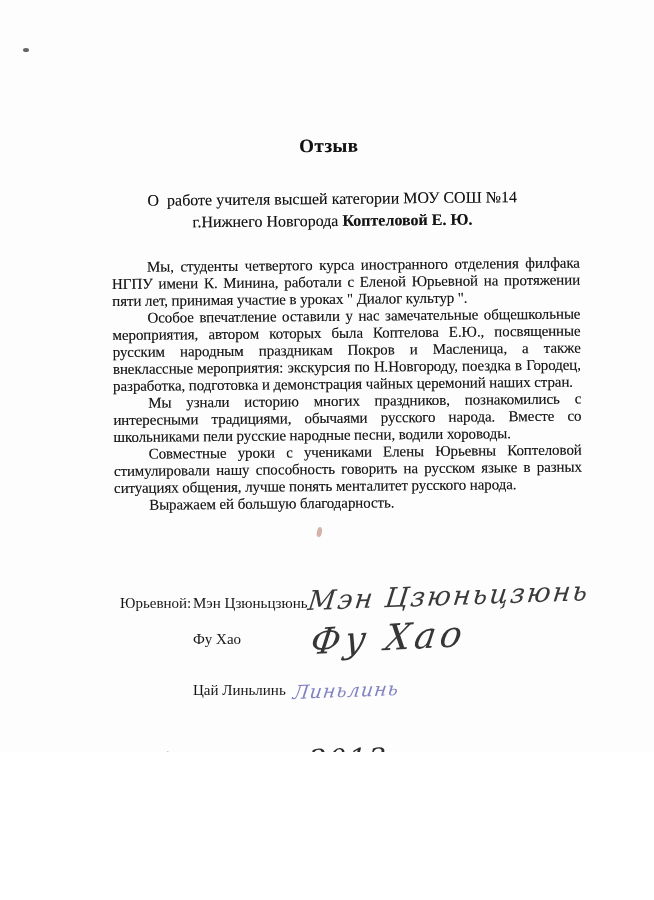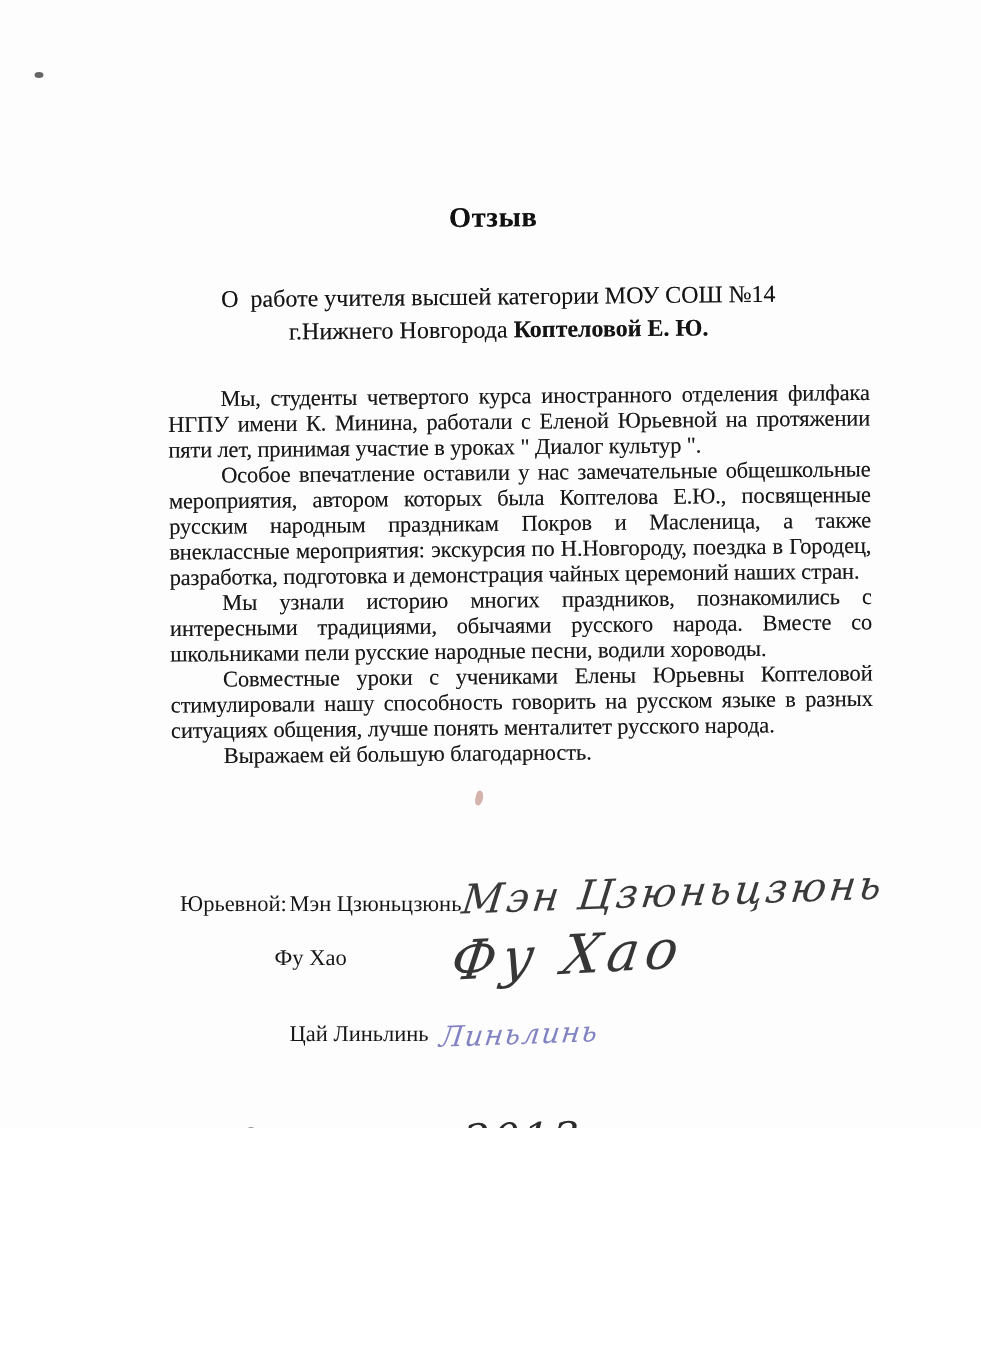--- a/index.html
+++ b/index.html
@@ -40,21 +40,21 @@
     text-align:justify;color:#181818;
   }
   .doc-body p{margin:0;text-indent:35px;}
   
   .script{
     font-style:italic;
     font-family:"DejaVu Serif", serif;
   }
   .sig-row{position:absolute;font-size:15px;color:#161616;}
   .sig-row1{left:120px;top:595px;}
-  .sig-row2{left:183px;top:631px;}
+  .sig-row2{left:193px;top:631px;}
   .sig-row3{left:193px;top:670px;margin-top:12px;}
   .sig-label{display:inline-block;width:73px;}
   .sig-script{position:absolute;white-space:nowrap;}
   .s1{left:188px;top:-15px;font-size:27px;letter-spacing:2px;
       color:#3a3a3a;transform:rotate(-2deg) skewX(-9deg);}
   .s2{left:118px;top:-14px;font-size:36px;letter-spacing:4px;
       color:#363636;transform:rotate(-3deg) skewX(-11deg);}
   .s3{left:100px;top:-3px;font-size:19px;letter-spacing:1px;
       color:#8283c2;transform:rotate(-2deg) skewX(-9deg);}
   .date-script{

